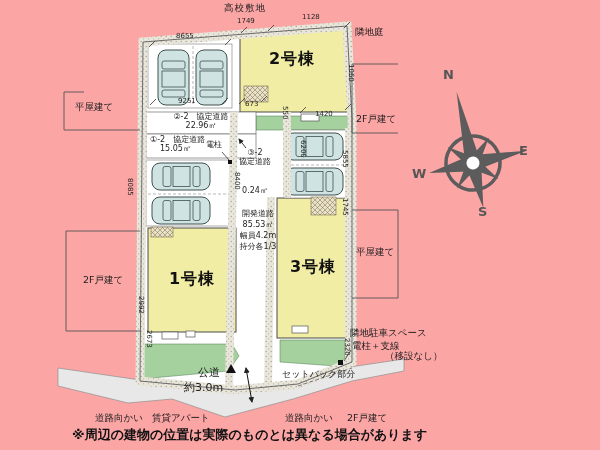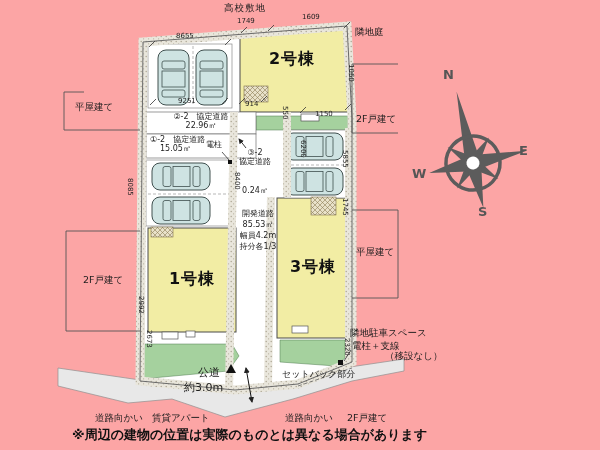--- a/index.html
+++ b/index.html
@@ -130,32 +130,32 @@
       <polygon points="0,-73 7,-7 55,0 7,7 0,46 -7,7 -45,0 -7,-7" fill="#5c5c5c"></polygon>
       <circle r="27" fill="none" stroke="#5c5c5c" stroke-width="3.5"></circle>
       <circle r="6.5" fill="#fff"></circle>
     </g>
   </g>
 </svg>
 
 <div class="lbl c" style="left:215px;top:3px;width:60px;font-size:9.5px;letter-spacing:1px;">高校敷地</div>
 
 <div class="lbl dim" style="left:237px;top:18px;">1749</div>
-<div class="lbl dim" style="left:302px;top:14px;">1609</div>
+<div class="lbl dim" style="left:302px;top:14px;">1128</div>
 <div class="lbl s95" style="left:355px;top:27px;">隣地庭</div>
 <div class="lbl dim" style="left:176px;top:33px;">8655</div>
 
 <div class="lbl bldg c" style="left:261px;top:50px;width:62px;">2号棟</div>
 <div class="lbl dim v" style="left:346px;top:64px;">1060</div>
 
 <div class="lbl s95" style="left:75px;top:102px;">平屋建て</div>
 <div class="lbl dim" style="left:178px;top:98px;">9251</div>
-<div class="lbl dim" style="left:245px;top:101px;">914</div>
+<div class="lbl dim" style="left:245px;top:101px;">673</div>
 <div class="lbl dim v" style="left:280px;top:106px;">550</div>
-<div class="lbl dim" style="left:315px;top:111px;">1150</div>
+<div class="lbl dim" style="left:315px;top:111px;">1420</div>
 <div class="lbl s95" style="left:356px;top:114px;">2F戸建て</div>
 
 <div class="lbl s8 c" style="left:146px;top:113px;width:110px;">②-2　協定道路</div>
 <div class="lbl s8 c" style="left:146px;top:122px;width:110px;">22.96㎡</div>
 <div class="lbl s8" style="left:150px;top:136px;">①-2　協定道路</div>
 <div class="lbl s8" style="left:160px;top:145px;">15.05㎡</div>
 <div class="lbl s8" style="left:206px;top:141px;">電柱</div>
 
 <div class="lbl dim v" style="left:298px;top:140px;">6200</div>
 <div class="lbl s8 c" style="left:228px;top:149px;width:54px;">③-2</div>

